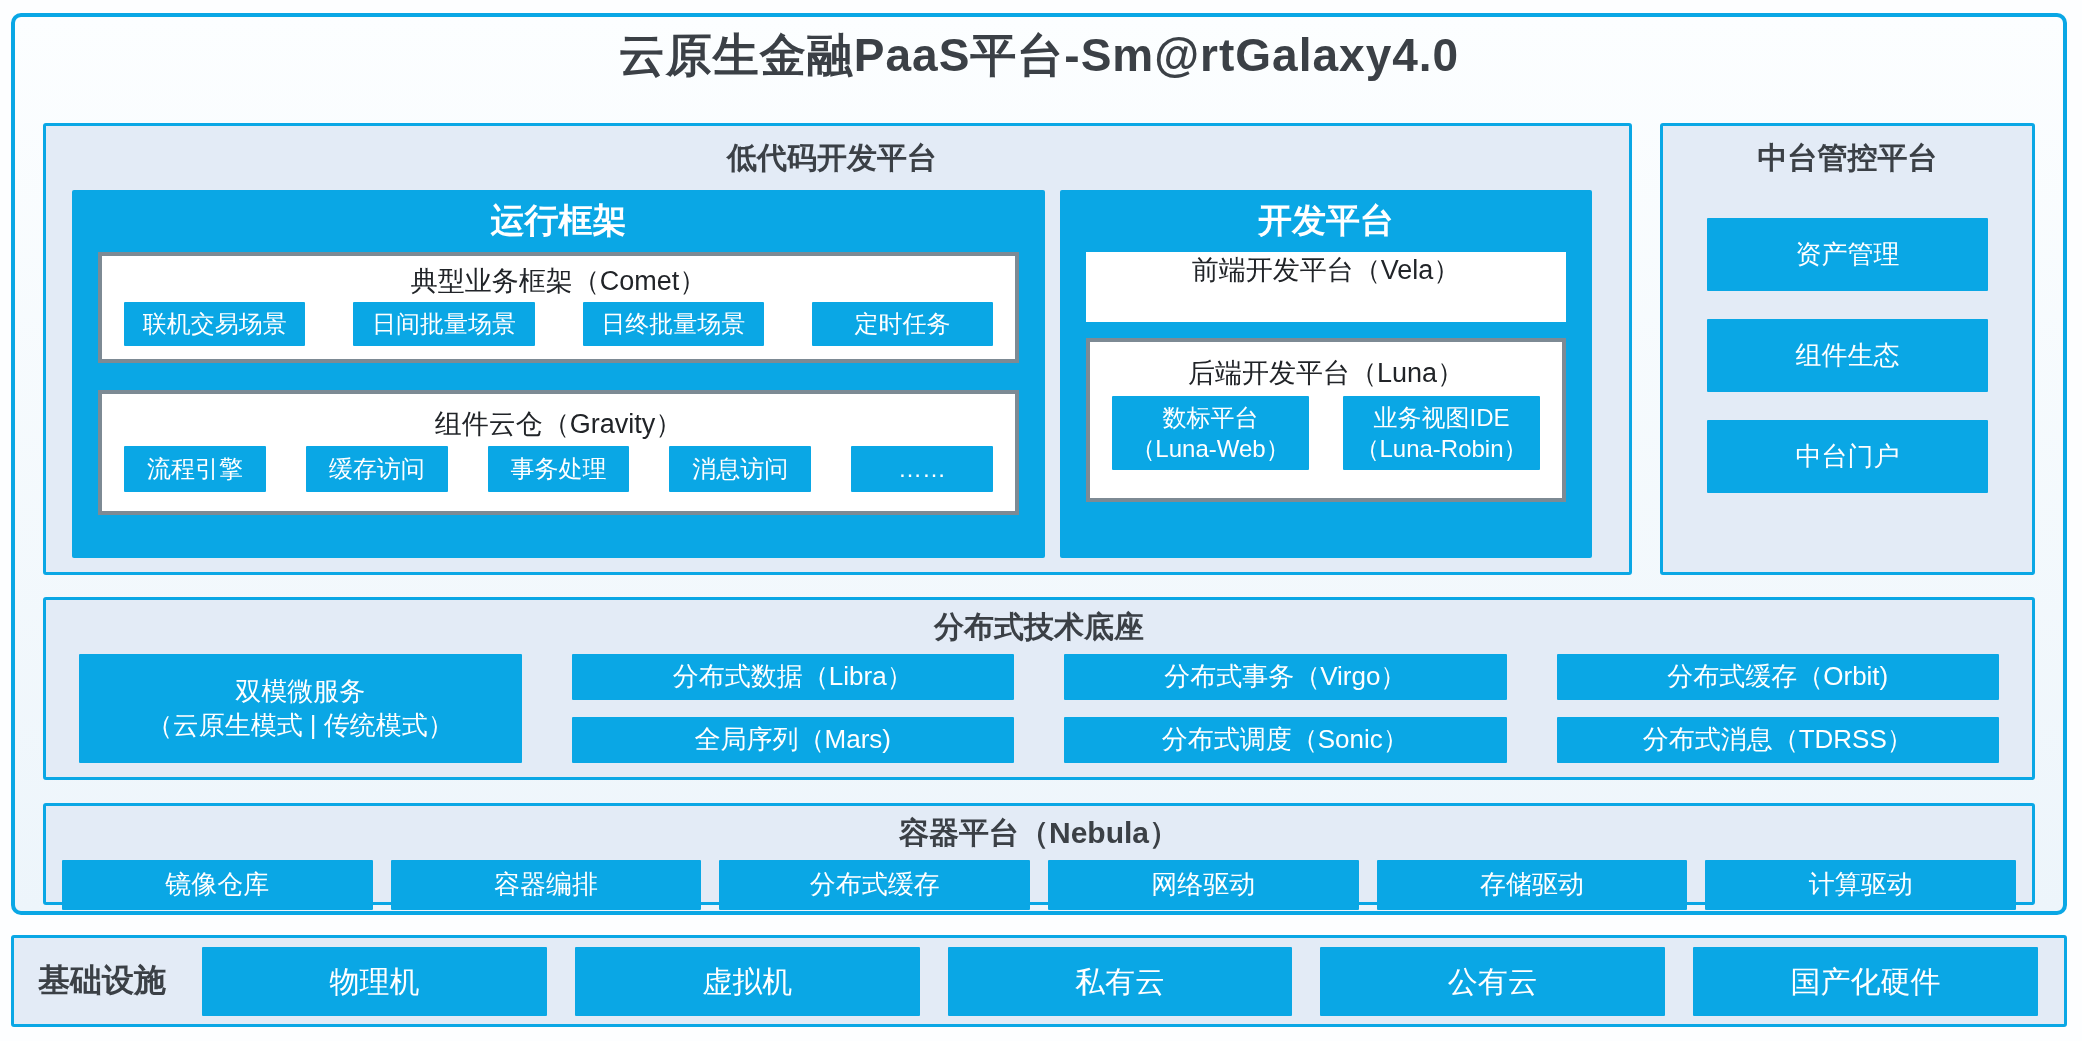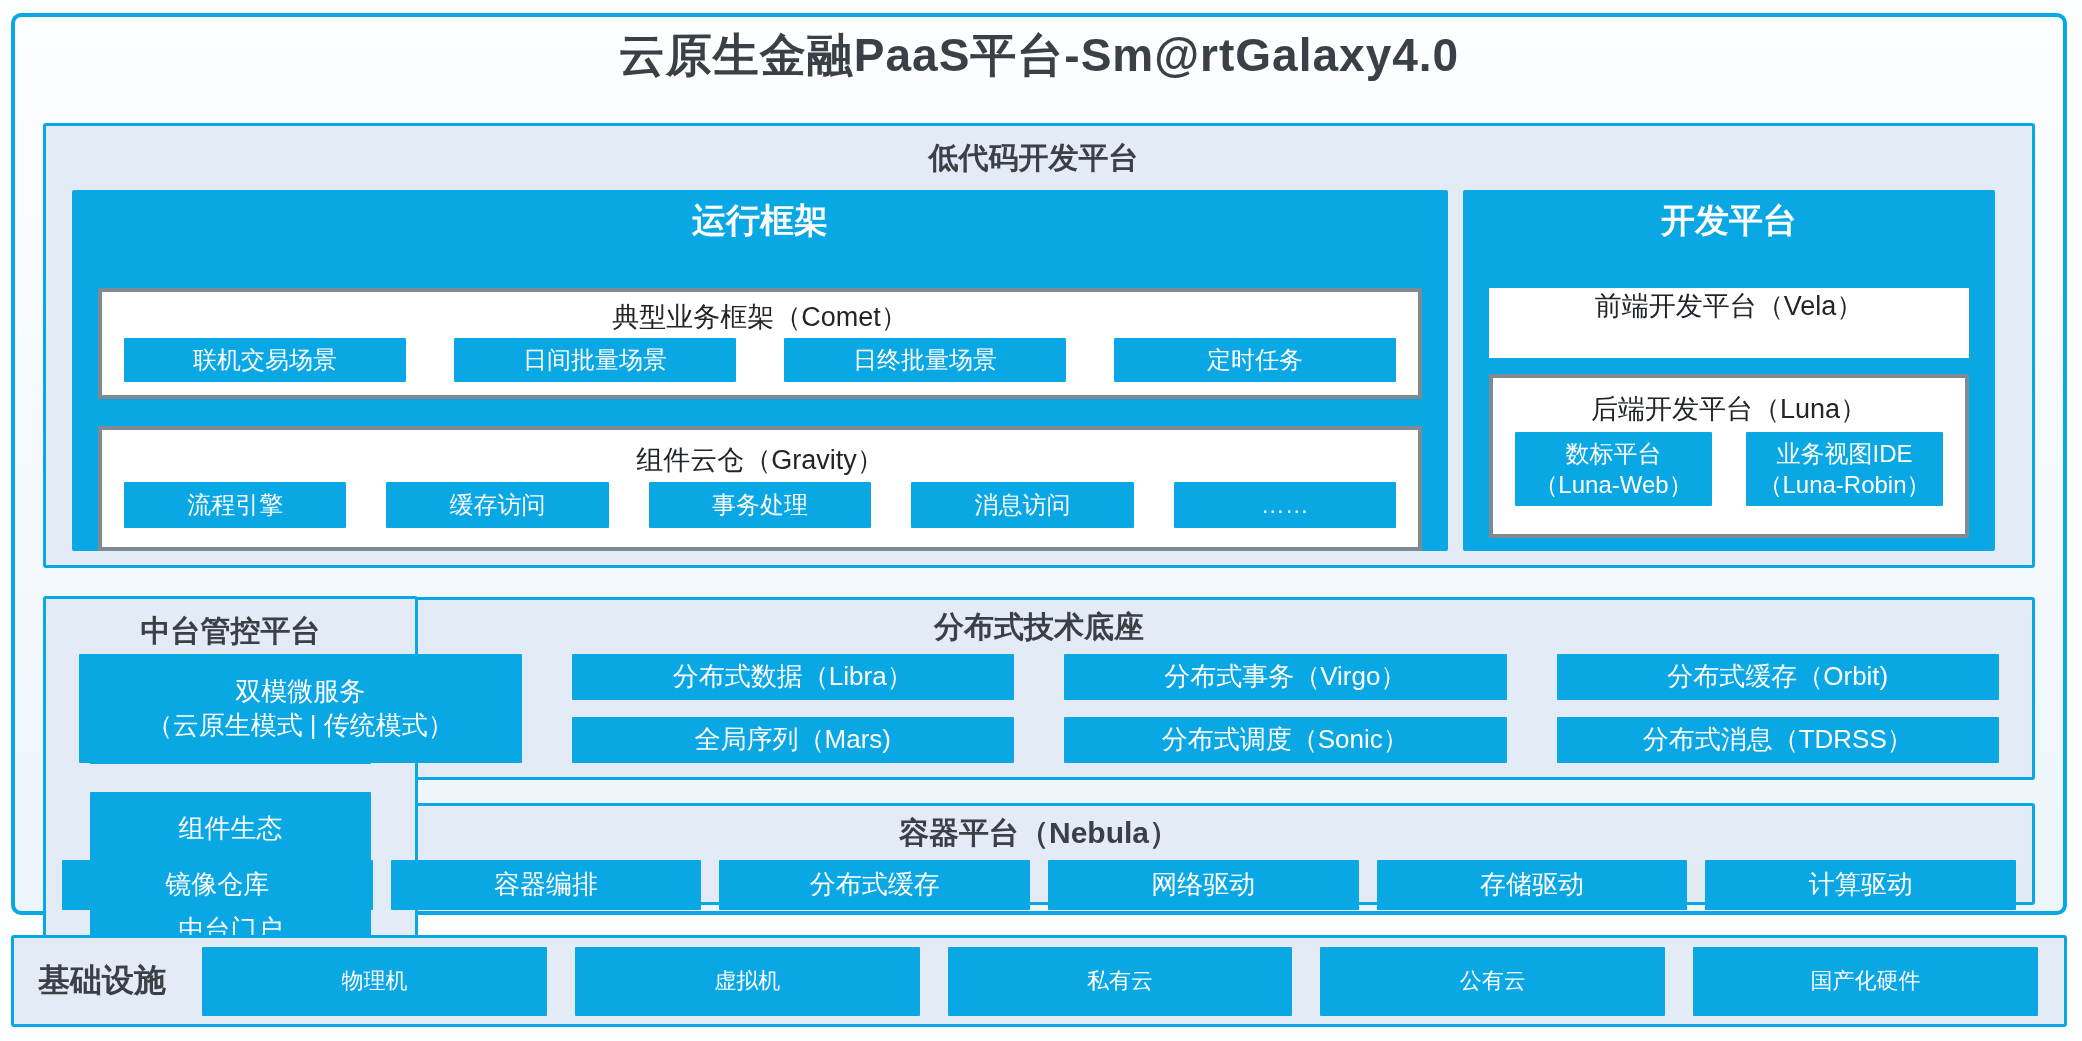--- a/index.html
+++ b/index.html
@@ -36,21 +36,21 @@
     border:3px solid var(--accent,#0aa7e5);
     border-radius:3px;
     background:var(--panel-bg,#e3ebf6);
   }
   .panel-title {
     display:flex; align-items:center; justify-content:center;
     font-size:30px; font-weight:700;
     color:var(--title-text,#3b4046);
   }
 
-  .row1 { display:flex; gap:28px; height:452px; margin-top:28px;flex-direction:column; }
+  .row1 { display:flex; gap:28px; height:452px; margin-top:28px; }
 
   
   .lowcode { flex:1; padding:0 37px 14px 26px; display:flex; flex-direction:column; }
   .lowcode .panel-title { height:64px; }
   .lowcode-body { display:flex; gap:15px; flex:1; }
 
   .bluebox {
     background:var(--accent,#0aa7e5);
     border-radius:2px;
     padding:0 26px;
@@ -61,21 +61,20 @@
     color:var(--button-text,#fff);
     font-size:34px; font-weight:700;
   }
 
   .runtime { flex:1; }
   .devbox  { width:532px; }
 
   .whitebox {
     background:#fff;
     border:4px solid var(--gray-border,#7d8a94);
-    margin-top:36px;
   }
   .whitebox.plain { border:none; }
   .whitebox-title {
     display:flex; align-items:center; justify-content:center;
     font-size:27px; color:var(--dark-text,#212428);
   }
 
   .comet   { height:111px; padding:4px 22px 0; }
   .comet .whitebox-title { height:42px; }
   .gravity { height:125px; margin-top:27px; padding:8px 22px 0; }
@@ -128,21 +127,21 @@
     display:flex; align-items:center;
     padding:0 26px 0 24px;
     gap:28px;
   }
   .infra-label {
     font-size:32px; font-weight:700;
     color:var(--title-text,#3b4046);
     margin-right:8px;
     white-space:nowrap;
   }
-  .infra .btn { flex:1; height:69px; font-size:22px; }
+  .infra .btn { flex:1; height:69px; font-size:30px; }
 </style>
 </head>
 <body>
 
 <div class="page">
 
   <div class="frame">
 
     <div class="main-title">云原生金融PaaS平台-Sm@rtGalaxy4.0</div>
 

